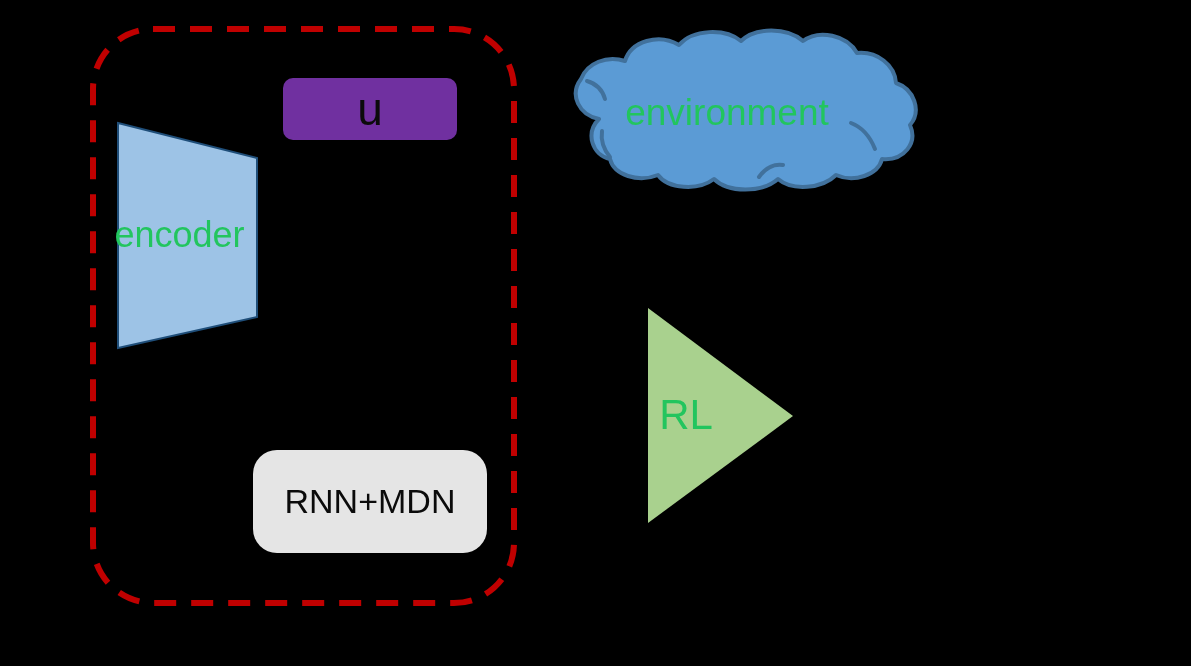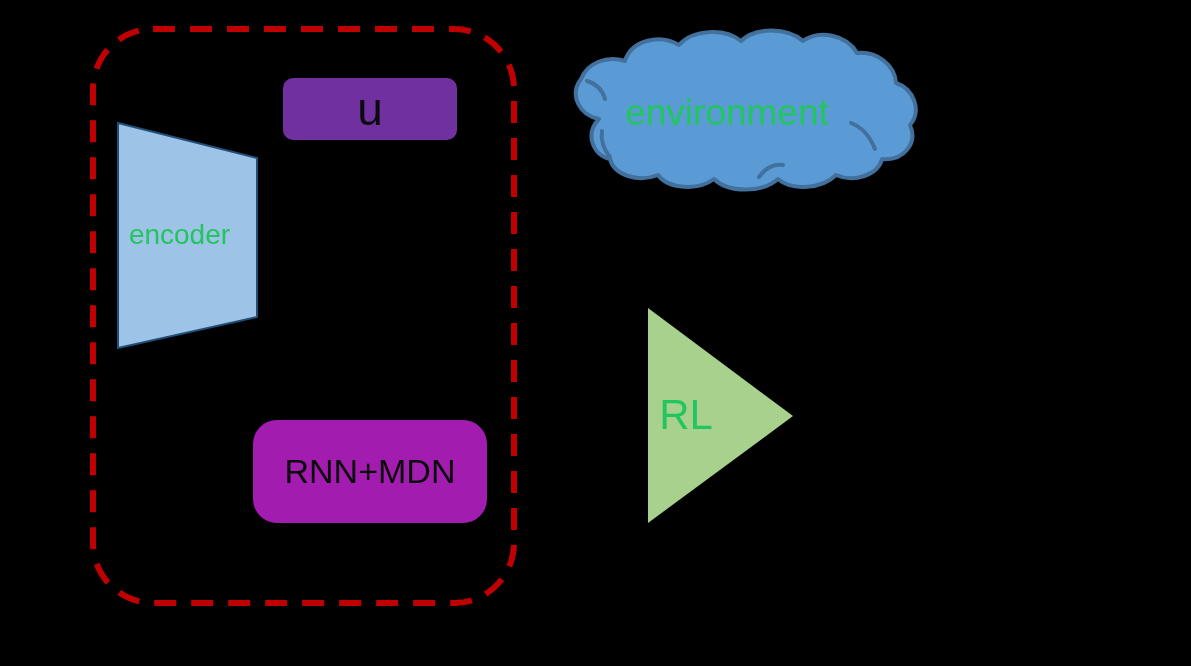--- a/index.html
+++ b/index.html
@@ -11,21 +11,21 @@
     font-family:"Liberation Sans", sans-serif;
   }
   #shapes-svg{position:absolute;left:0;top:0;width:1191px;height:666px;overflow:visible;}
   .label{
     position:absolute;
     display:flex;align-items:center;justify-content:center;
     color:#22c55e;
     white-space:nowrap;
     pointer-events:none;
   }
-  #encoder-label{left:118px;top:208px;width:123px;height:54px;font-size:28px;}
+  #encoder-label{left:118px;top:208px;width:123px;height:54px;font-size:36px;}
   #environment-label{left:602px;top:86px;width:250px;height:54px;font-size:37px;}
   #rl-label{left:644px;top:390px;width:84px;height:50px;font-size:42px;}
   .node-box{
     position:absolute;
     display:flex;align-items:center;justify-content:center;
     color:#0b0b0b;
   }
   #action-box{left:283px;top:78px;width:174px;height:62px;border-radius:10px;font-size:46px;}
   #world-model-box{left:253px;top:420px;width:234px;height:103px;border-radius:24px;font-size:34px;}
 </style>
@@ -65,21 +65,21 @@
       </g>
     </g>
 
     <polygon points="648,308 648,523 793,416" fill="#A9D18E"></polygon>
   </svg>
 
   <div class="node-box" id="action-box" style="background: rgb(112, 48, 160);">
     <span>u</span>
   </div>
 
-  <div class="node-box" id="world-model-box" style="background: #a21caf;">
+  <div class="node-box" id="world-model-box" style="background: #e5e5e5; margin-top: 30px;">
     <span>RNN+MDN</span>
   </div>
 
   <div class="label" id="encoder-label">encoder</div>
 
   <div class="label" id="environment-label">environment</div>
 
   <div class="label" id="rl-label">RL</div>
 
 </div>

